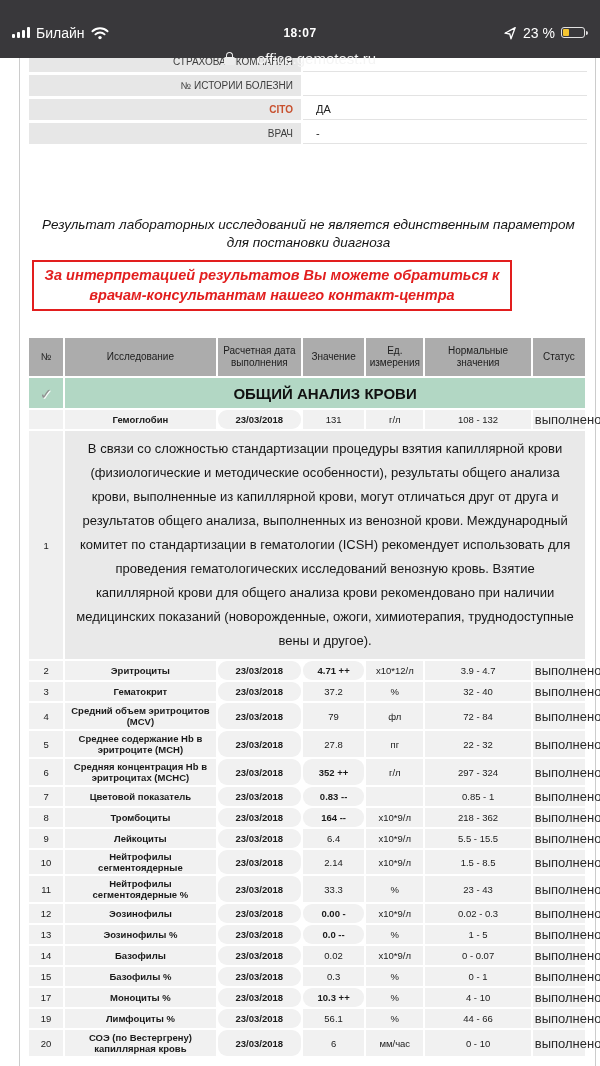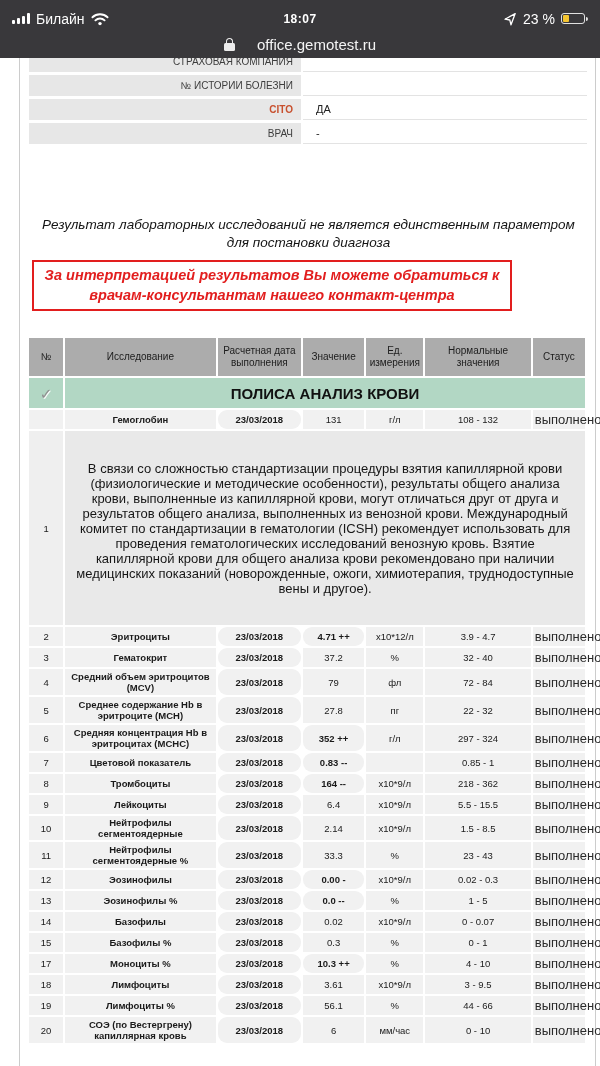--- a/index.html
+++ b/index.html
@@ -17,21 +17,21 @@
   html,body{margin:0;padding:0;}
   body{
     width:600px;height:1066px;overflow:hidden;position:relative;
     background:#fff;font-family:"Liberation Sans","DejaVu Sans",sans-serif;
   }
   
   .statusbar{
     position:absolute;top:0;left:0;width:600px;height:58px;
     background:var(--sb-bg);color:#fff;z-index:20;
   }
-  .sb-row1{height:31px;display:flex;align-items:center;padding:6px 12px 0 12px;position:relative;}
+  .sb-row1{height:31px;display:flex;align-items:center;padding:6px 12px 0 12px;position:relative;margin-top:14px;}
   .sb-left{display:flex;align-items:center;gap:6px;}
   .sb-carrier{font-size:14px;color:#fdfdfd;}
   .sb-time{position:absolute;left:0;right:0;text-align:center;font-size:12px;font-weight:bold;letter-spacing:.5px;}
   .sb-right{margin-left:auto;display:flex;align-items:center;gap:6px;z-index:2;}
   .sb-batt-label{font-size:14px;}
   .signal{display:flex;align-items:flex-end;gap:2px;height:11px;}
   .signal span{width:3px;background:#fff;border-radius:1px;display:block;}
   .signal .b1{height:4px;}.signal .b2{height:6px;}.signal .b3{height:8px;}.signal .b4{height:11px;}
   .battery{display:flex;align-items:center;}
   .batt-body{width:24px;height:11px;border:1px solid rgba(255,255,255,.85);border-radius:3px;padding:1px;}
@@ -88,21 +88,21 @@
   td.c-name{font-weight:bold;}
   td.c-date{font-weight:bold;border-radius:9px;}
   td.c-value.flag{font-weight:bold;border-radius:9px;}
   td.c-status{font-size:13px;color:#2a2a2a;margin-left:28px;}
   tr.section-row td{background:var(--green);height:30px;}
   td.section-title{font-weight:bold;font-size:15px;color:#111;}
   td.section-check{font-size:15px;color:#8f8f8f;text-shadow:1px 1px 0 #fcfcfc;cursor:pointer;}
   tr.info-row td{height:194px;}
   td.info-num{background:#efefef;}
   td.info-text{
-    background:var(--info-gray);font-size:13px;line-height:15px;
+    background:var(--info-gray);font-size:13px;line-height:24px;
     text-align:center;padding:6px 10px;color:#161616;
   }
 </style>
 </head>
 <body>
 
 <div class="statusbar">
   <div class="sb-row1">
     <div class="sb-left">
       <div class="signal">
@@ -183,21 +183,21 @@
           <th>Расчетная дата выполнения</th>
           <th>Значение</th>
           <th>Ед. измерения</th>
           <th>Нормальные значения</th>
           <th>Статус</th>
         </tr>
       </thead>
     <tbody>
         <tr class="section-row">
           <td class="section-check">✓</td>
-          <td class="section-title" colspan="6">ПОЛИСА АНАЛИЗ КРОВИ</td>
+          <td class="section-title" colspan="6">ОБЩИЙ АНАЛИЗ КРОВИ</td>
         </tr>
         <tr class="single">
           <td class="c-num"></td>
           <td class="c-name">Гемоглобин</td>
           <td class="c-date">23/03/2018</td>
           <td class="c-value">131</td>
           <td class="c-unit">г/л</td>
           <td class="c-norm">108 - 132</td>
           <td class="c-status">выполнено</td>
         </tr>
@@ -334,29 +334,20 @@
         <tr class="single">
           <td class="c-num">17</td>
           <td class="c-name">Моноциты %</td>
           <td class="c-date">23/03/2018</td>
           <td class="c-value flag">10.3 ++</td>
           <td class="c-unit">%</td>
           <td class="c-norm">4 - 10</td>
           <td class="c-status">выполнено</td>
         </tr>
         <tr class="single">
-          <td class="c-num">18</td>
-          <td class="c-name">Лимфоциты</td>
-          <td class="c-date">23/03/2018</td>
-          <td class="c-value">3.61</td>
-          <td class="c-unit">x10*9/л</td>
-          <td class="c-norm">3 - 9.5</td>
-          <td class="c-status">выполнено</td>
-        </tr>
-        <tr class="single">
           <td class="c-num">19</td>
           <td class="c-name">Лимфоциты %</td>
           <td class="c-date">23/03/2018</td>
           <td class="c-value">56.1</td>
           <td class="c-unit">%</td>
           <td class="c-norm">44 - 66</td>
           <td class="c-status">выполнено</td>
         </tr>
         <tr class="tall">
           <td class="c-num">20</td>

